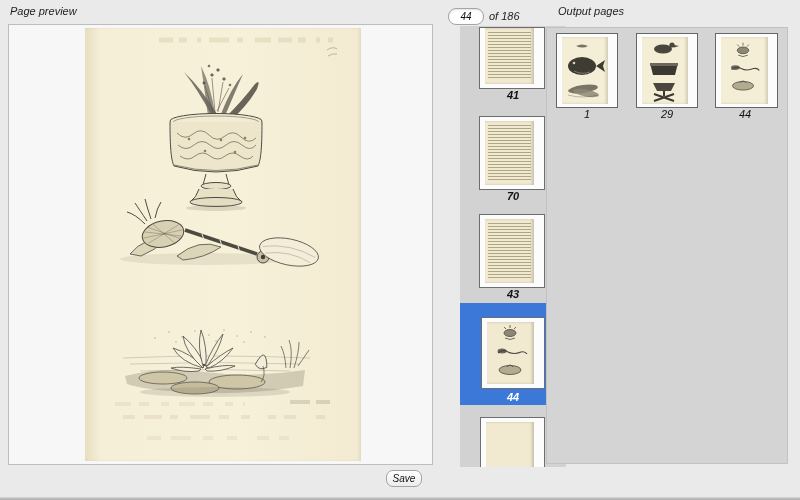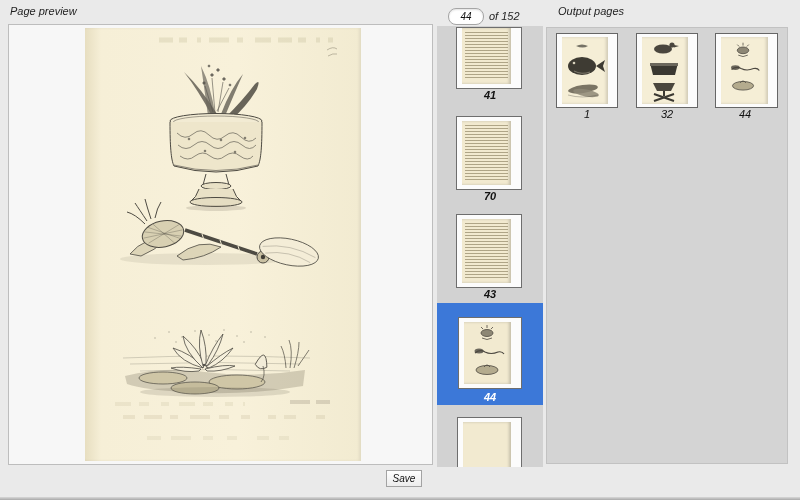--- a/index.html
+++ b/index.html
@@ -7,21 +7,21 @@
          font-family:"Liberation Sans",sans-serif;color:#1c1c1c;}
   .lbl{position:absolute;font-style:italic;font-size:11px;color:#1d1d1d;white-space:nowrap;}
   
   .preview-panel{position:absolute;left:8px;top:24px;width:423px;height:439px;
                  background:#f7f7f7;border:1px solid #bdbdbd;}
   .page{position:absolute;left:76px;top:3px;width:276px;height:433px;
         background:linear-gradient(90deg,#e7dec0 0px,#f6efd7 16px,#f8f1da 55%,#f2ebd1 100%);
         box-shadow:inset -2px 0 3px rgba(0,0,0,.07);}
   .page svg{position:absolute;left:0;top:0;}
   
-  .thumbcol{position:absolute;left:437px;top:26px;width:106px;height:441px;
+  .thumbcol{position:absolute;left:460px;top:26px;width:106px;height:441px;
             background:#d2d2d2;overflow:hidden;}
   .tbox{position:absolute;background:#fcfcfc;border:1px solid #6e6e6e;}
   .tpage{position:absolute;left:5px;right:10px;top:4px;bottom:4px;background:#f2ead0;
          box-shadow:inset -2px 0 3px rgba(0,0,0,.18);}
   .ttext{position:absolute;left:3px;right:3px;top:4px;bottom:4px;
          background:repeating-linear-gradient(to bottom,rgba(108,96,62,.5) 0,rgba(108,96,62,.5) 1px,transparent 1px,transparent 3px);}
   .tlabel{position:absolute;left:0;width:106px;text-align:center;font-style:italic;
           font-size:11px;font-weight:bold;color:#111;}
   .selection{position:absolute;left:0;top:277px;width:106px;height:102px;background:#3c78d8;}
   .selection .tlabel{color:#fff;}
@@ -31,21 +31,21 @@
               font-style:italic;font-size:10px;color:#111;box-shadow:inset 0 1px 2px rgba(0,0,0,.12);padding:0;}
   
   .output-panel{position:absolute;left:546px;top:27px;width:240px;height:435px;
                 background:#d4d4d4;border:1px solid #c2c2c2;}
   .obox{position:absolute;top:5px;width:60px;height:73px;background:#fcfcfc;border:1px solid #666;}
   .opage{position:absolute;left:5px;right:9px;top:3px;bottom:3px;background:#f5eed6;
          box-shadow:inset -2px 0 3px rgba(0,0,0,.15);}
   .olabel{position:absolute;top:80px;width:62px;text-align:center;font-style:italic;font-size:11px;color:#111;}
   
   .save-btn{position:absolute;left:386px;top:470px;width:36px;height:17px;border:1px solid #a3a3a3;
-            border-radius:0;background:linear-gradient(#ffffff,#ececec);
+            border-radius:7px;background:linear-gradient(#ffffff,#ececec);
             font-family:"Liberation Sans",sans-serif;font-style:italic;font-size:10px;color:#111;
             padding:0;line-height:15px;text-align:center;}
   .bottom-edge{position:absolute;left:0;top:497px;width:800px;height:3px;
                background:linear-gradient(#d8d8d8,#a8a8a8);}
 </style>
 </head>
 <body>
 
 <div class="stage">
 
@@ -158,21 +158,21 @@
           <path d="M205,374 H256" stroke="#6b6150" stroke-width="4" fill="none" opacity=".2" stroke-dasharray="20 6 14"></path>
           <path d="M30,376 H160" stroke="#8a7c50" stroke-width="4" fill="none" opacity=".1" stroke-dasharray="16 8 10 12 8 10"></path>
           <path d="M38,389 H242" stroke="#8a7c50" stroke-width="4" fill="none" opacity=".12" stroke-dasharray="12 9 18 8 8 12 20 9 10"></path>
           <path d="M62,410 H204" stroke="#8a7c50" stroke-width="4" fill="none" opacity=".09" stroke-dasharray="14 10 20 12 10"></path>
         </g>
       </svg>
     </div>
   </div>
 
   <input class="page-input" type="text" value="44" style="">
-  <div class="lbl" style="left:489px;top:10px;">of 152</div>
+  <div class="lbl" style="left:489px;top:10px;">of 186</div>
 
   <div class="thumbcol">
     <div>
       <div class="tbox" style="left:19px;top:1px;width:64px;height:60px;">
         <div class="tpage" style="top:0;">
             <div class="ttext"></div>
           </div>
       </div>
       <div class="tlabel" style="top:63px;">41</div>
     </div>
@@ -247,21 +247,21 @@
               <path d="M32,8 l5,1 -5,1.6 z"></path>
             </g>
             <path d="M8,26 h28 l-3,12 h-22 z" fill="#3a3831"></path>
             <path d="M8,26 h28 v3 h-28 z" fill="#6b675c"></path>
             <path d="M11,46 h22 l-4,8 h-14 z" fill="#4a463d"></path>
             <path d="M22,54 v5" stroke="#3a3831" stroke-width="2" fill="none"></path>
             <path d="M12,64 L32,57 M12,57 L32,64" stroke="#3a3831" stroke-width="2" fill="none"></path>
           </svg>
         </div>
       </div>
-      <div class="olabel" style="left:89px;">32</div>
+      <div class="olabel" style="left:89px;">29</div>
     </div>
     <div>
       <div class="obox" style="left:168px;width:61px;">
         <div class="opage">
           <svg width="45" height="65" viewBox="0 0 47 62">
             <g stroke="#4c4840" fill="none">
               <ellipse cx="23" cy="11" rx="6" ry="3.5" fill="#8d8775" stroke-width=".8"></ellipse>
               <path d="M23,6 v-3 M19,7 l-2,-2 M27,7 l2,-2" stroke-width=".8"></path>
               <path d="M18,16 q5,3 10,0" stroke-width=".8"></path>
               <ellipse cx="15" cy="29" rx="4.5" ry="2.5" fill="#6b675c" stroke="none"></ellipse>

